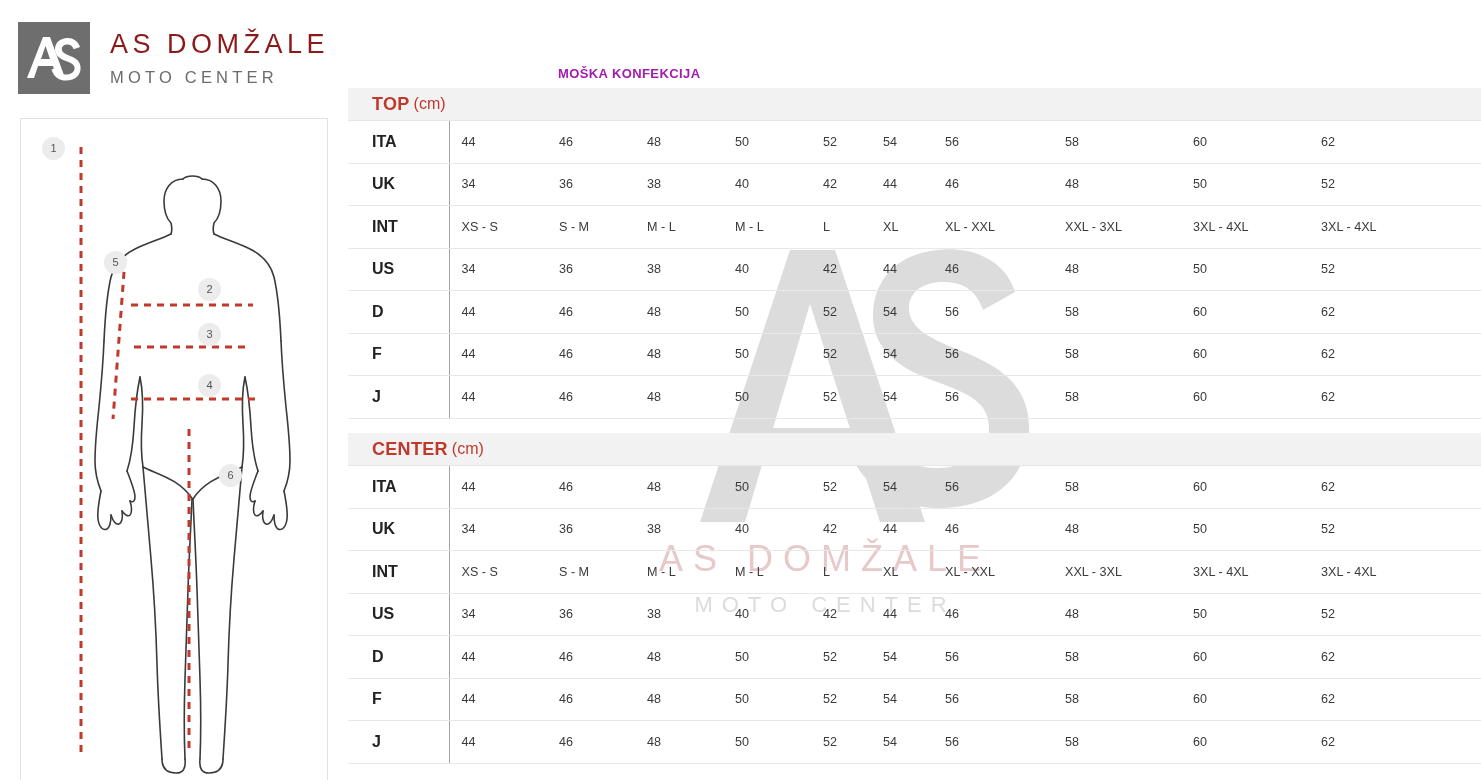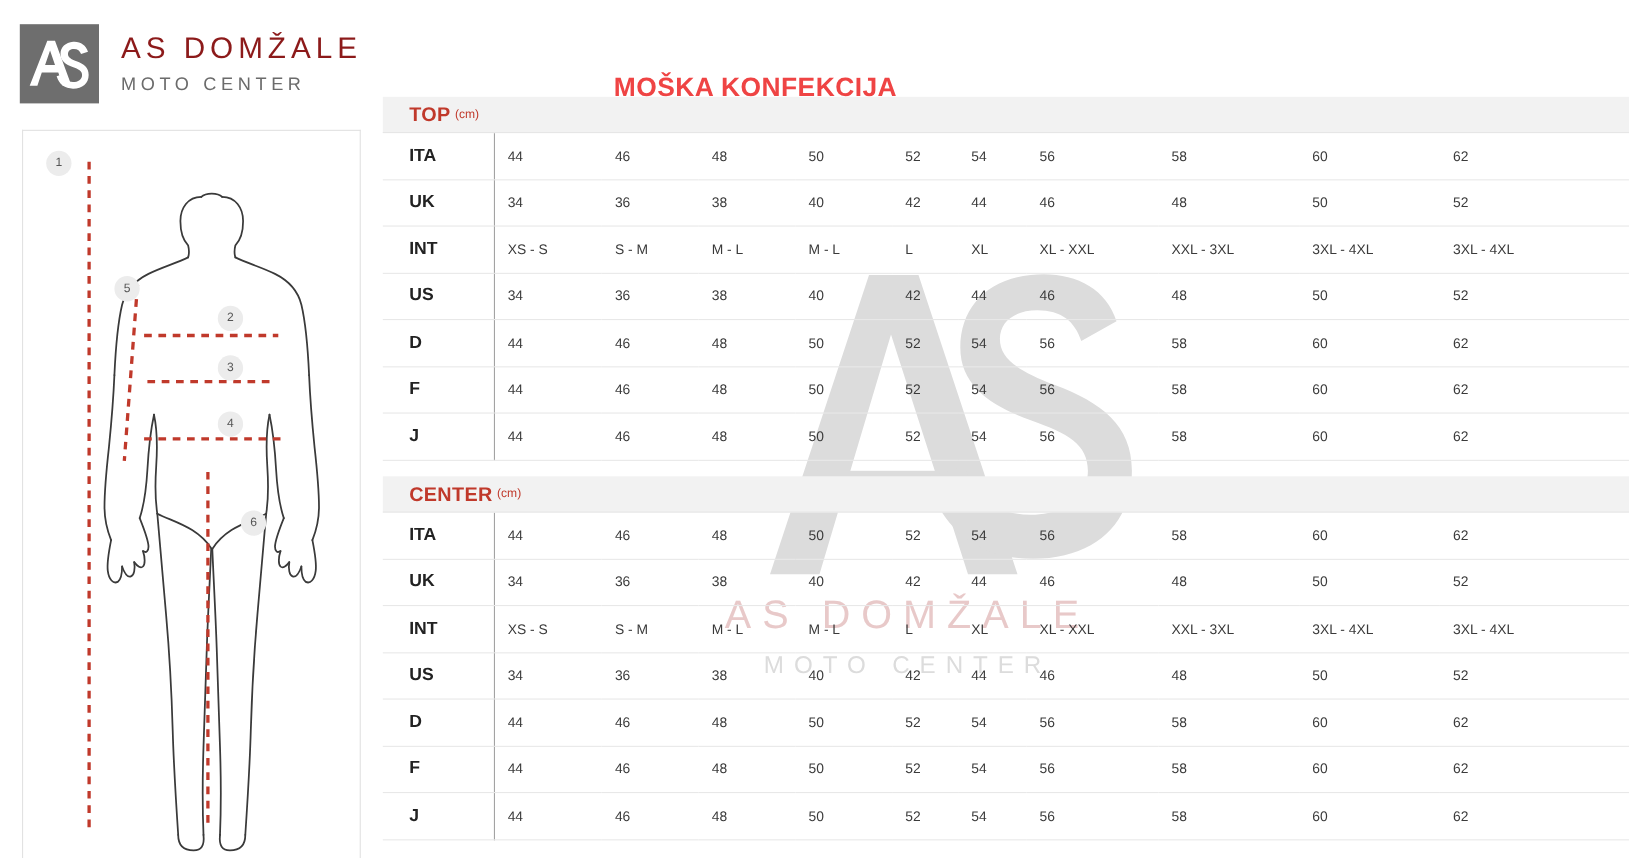--- a/index.html
+++ b/index.html
@@ -97,44 +97,44 @@
     line-height: 23px;
     text-align: center;
     font-family: "Liberation Sans", sans-serif;
   }
 
   
   .chart-title {
     position: absolute;
     left: 210px;
     top: 66px;
-    font-size: 24px;
+    font-size: 13px;
     font-weight: bold;
-    color: #ef4444;
+    color: #a21caf;
     letter-spacing: 0.4px;
   }
 
   .section-head {
     background: #f2f2f2;
     height: 33px;
     display: flex;
     align-items: center;
     padding-left: 24px;
     box-sizing: border-box;
     border-bottom: 1px solid #e6e6e6;
   }
   .section-head .sh-main {
     color: #c0392b;
     font-size: 18px;
     font-weight: bold;
     letter-spacing: 0.3px;
   }
   .section-head .sh-unit {
     color: #c0392b;
-    font-size: 11px;
+    font-size: 16px;
     font-weight: normal;
     margin-left: 4px;
   }
 
   table.size-table {
     border-collapse: collapse;
     width: 1133px;
     table-layout: fixed;
   }
   table.size-table td {

